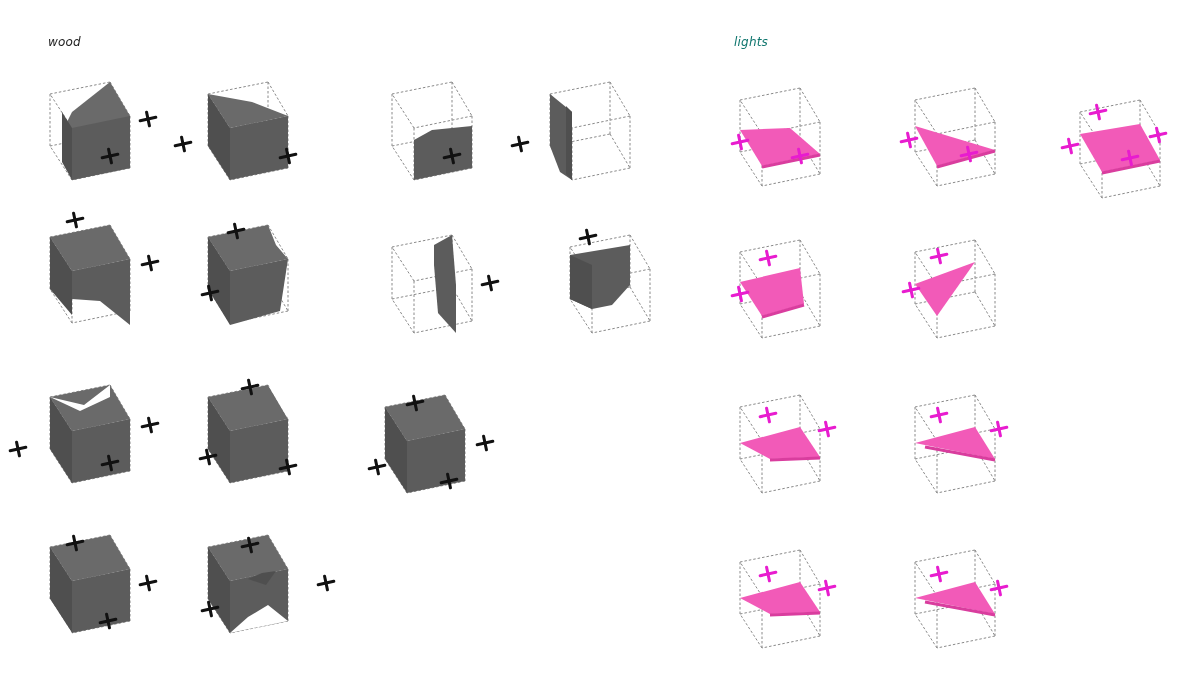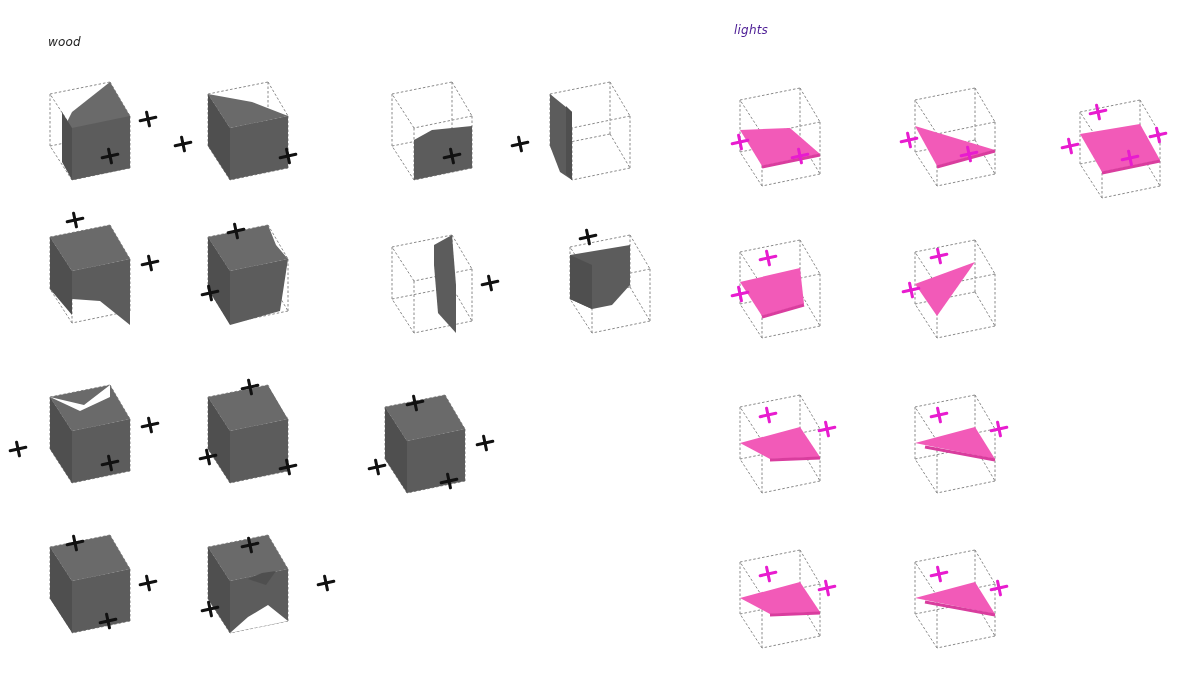--- a/index.html
+++ b/index.html
@@ -1,20 +1,20 @@
 <!DOCTYPE html>
 <html><head>
 <meta charset="utf-8">
 <style>
   html, body { margin:0; padding:0; background:#ffffff; }
   body { width:1200px; height:675px; position:relative; overflow:hidden;
          font-family:"DejaVu Sans", sans-serif; }
   .section-title { position:absolute; font-size:12px; letter-spacing:0.2px;font-style:italic; }
   #wood-title { left:48px; top:35px; color:#222222; }
-  #lights-title { left:734px; top:23px; color:#4c1d95; }
+  #lights-title { left:734px; top:35px; color:#0f766e; }
   .cube { position:absolute; width:140px; height:130px; }
   .cube svg { width:140px; height:130px; overflow:visible; display:block; }
 </style>
 </head>
 <body>
 
 <div class="section-title" id="wood-title">wood</div>
 <div class="section-title" id="lights-title">lights</div>
 
 <div id="wood-grid">

